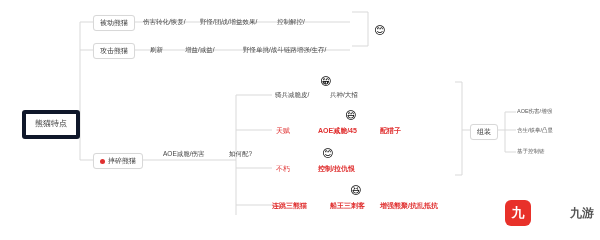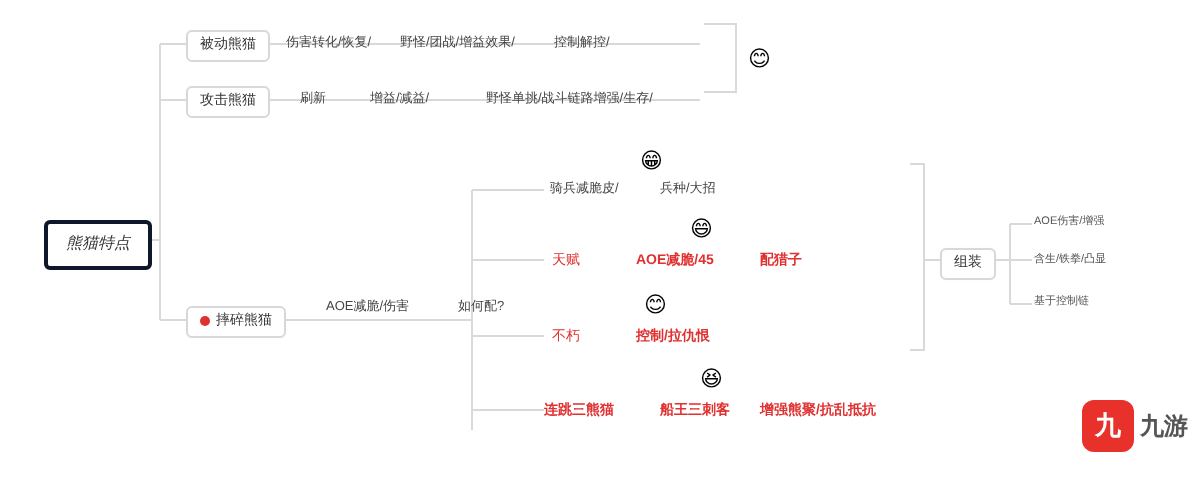--- a/index.html
+++ b/index.html
@@ -1,30 +1,30 @@
 <!DOCTYPE html>
 <html><head>
 <meta charset="utf-8">
 <style>
   html,body{margin:0;padding:0;}
   body{width:600px;height:230px;background:#ffffff;font-family:"Liberation Sans","DejaVu Sans",sans-serif;overflow:hidden;position:relative;}
   #canvas{position:absolute;left:0;top:0;width:600px;height:230px;}
   svg.lines{position:absolute;left:0;top:0;width:600px;height:230px;pointer-events:none;}
   .node{position:absolute;white-space:nowrap;line-height:1.1;}
   .box{border:1px solid #d8d8d8;background:#ffffff;border-radius:3px;padding:3px 6px;font-size:7px;color:#333;box-shadow:0 0 1px rgba(0,0,0,.04);}
-  .root{border:2px solid #0f172a;background:#fff;border-radius:3px;padding:6px 9px;font-size:8px;color:#333;font-style:italic;}
+  .root{border:4px solid #0f172a;background:#fff;border-radius:3px;padding:6px 9px;font-size:8px;color:#333;}
   .plain{font-size:6.5px;color:#444;}
   .red{font-size:7px;color:#e03030;}
   .redb{font-size:7px;color:#e03030;font-weight:bold;}
   .tiny{font-size:5.5px;color:#555;}
   .emoji{font-size:11px;line-height:1;}
   .dot{width:5px;height:5px;border-radius:50%;background:#e03030;display:inline-block;margin-right:3px;vertical-align:middle;}
   .wm{position:absolute;right:6px;bottom:4px;display:flex;align-items:center;gap:3px;}
   .wm-badge{width:26px;height:26px;border-radius:6px;background:#e8312a;color:#fff;font-size:13px;font-weight:bold;display:flex;align-items:center;justify-content:center;}
-  .wm-text{font-size:12px;color:#555;font-weight:bold;}
+  .wm-text{font-size:12px;color:#555;font-weight:bold;margin-left:36px;}
 </style>
 </head>
 <body>
 
 <div id="canvas">
 
   <svg class="lines" viewBox="0 0 600 230">
     <g fill="none" stroke="#d9d9d9" stroke-width="1">
 
       <path d="M70 120 H80"></path>

